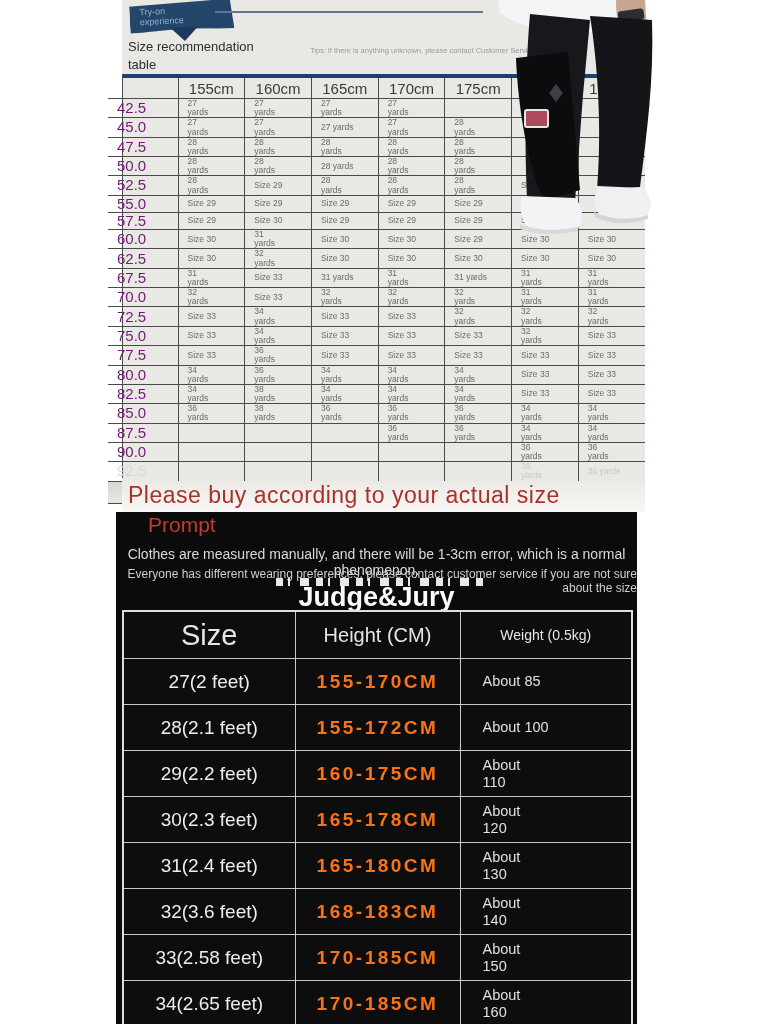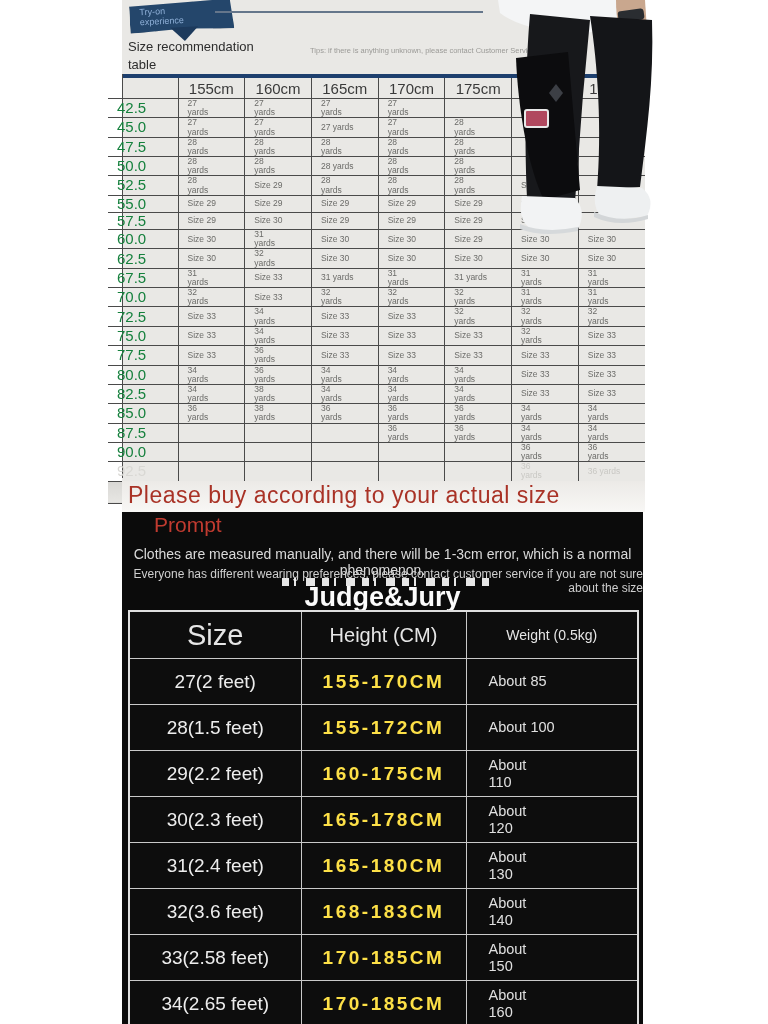--- a/index.html
+++ b/index.html
@@ -26,51 +26,51 @@
 
   
   .size-chart-wrap{position:absolute;left:-14px;top:78px;width:537px;}
   table.size-chart{border-collapse:collapse;table-layout:fixed;width:537px;}
   table.size-chart th{height:18px;font-size:15px;font-weight:400;color:#3a3a3a;text-align:center;
     border-bottom:1px solid #4a4a4a;border-left:1px solid #4a4a4a;background:transparent;}
   table.size-chart th:first-child{border-left:none;}
   table.size-chart td{height:16px;font-size:8.5px;line-height:1.08;color:#6b6b68;text-align:left;
     padding:0 0 0 9px;vertical-align:middle;white-space:pre-line;overflow:visible;
     border-bottom:1px solid #4a4a4a;border-left:1px solid #4a4a4a;}
-  table.size-chart td.wlabel{font-size:15px;color:#15803d;padding-left:9px;border-left:none;}
+  table.size-chart td.wlabel{font-size:15px;color:#701a75;padding-left:9px;border-left:none;}
   table.size-chart tr.faint td{color:#c9c8c4;}
   table.size-chart tr.faint td.wlabel{color:#d9d8d4;}
   table.size-chart td.noterow{font-size:13.5px;color:#141414;height:21px;padding-left:20px;
     background:linear-gradient(180deg,#d8d7d4,#e7e6e3);border-left:none;white-space:nowrap;}
 
   
   .red-strip{position:absolute;left:122px;top:481px;width:523px;height:31px;
     background:linear-gradient(180deg,#eceae7,#f8f7f5);}
   .red-warning{position:absolute;left:6px;top:1px;font-size:23px;color:#a93226;letter-spacing:.5px;white-space:nowrap;}
 
   
-  .black-panel{position:absolute;left:122px;top:512px;width:521px;height:512px;background:#0b0b0b;}
+  .black-panel{position:absolute;left:116px;top:512px;width:521px;height:512px;background:#0b0b0b;}
   .prompt{position:absolute;left:32px;top:1px;font-size:21px;color:#c13b30;}
   .bnote1{position:absolute;left:0;top:34px;width:100%;text-align:center;font-size:14px;color:#dadada;}
   .bnote2{position:absolute;left:0;top:55px;width:100%;text-align:right;font-size:12px;color:#cfcfcf;}
   .fragments{position:absolute;left:160px;top:66px;width:210px;height:8px;opacity:.9;
     background:repeating-linear-gradient(90deg,#fff 0 7px,transparent 7px 12px,#fff 12px 14px,transparent 14px 24px,#fff 24px 33px,transparent 33px 40px);}
   .brand{position:absolute;left:0;top:70px;width:100%;text-align:center;font-size:27px;font-weight:bold;color:#fbfbfb;letter-spacing:0;}
 
   
   .bottom-table-wrap{position:absolute;left:6px;top:98px;}
   table.bottom-table{border-collapse:collapse;table-layout:fixed;width:509px;background:#0d0d0d;border:2px solid #dedede;}
   table.bottom-table th,table.bottom-table td{border:1.5px solid #c9c9c9;text-align:center;vertical-align:middle;}
   table.bottom-table th{height:44px;color:#e6e6e6;font-weight:400;}
   table.bottom-table th.h-size{font-size:29px;}
   table.bottom-table th.h-height{font-size:20px;}
   table.bottom-table th.h-weight{font-size:14px;}
   table.bottom-table td{height:43px;}
   table.bottom-table td.c-size{font-size:19px;color:#ededed;}
-  table.bottom-table td.c-height{font-size:19px;font-weight:bold;letter-spacing:2.5px;color:#fde047;}
+  table.bottom-table td.c-height{font-size:19px;font-weight:bold;letter-spacing:2.5px;color:#f97316;}
   table.bottom-table td.c-weight{font-size:14.5px;color:#e0e0e0;text-align:left;padding-left:22px;white-space:pre-line;line-height:1.15;}
 
   
   .model{position:absolute;left:470px;top:0;width:230px;height:245px;pointer-events:none;}
 </style>
 </head>
 <body>
 
 <div class="page">
 
@@ -410,21 +410,21 @@
               <th class="h-size">Size</th>
               <th class="h-height">Height (CM)</th>
               <th class="h-weight">Weight (0.5kg)</th>
             </tr>
             <tr>
               <td class="c-size">27(2 feet)</td>
               <td class="c-height">155-170CM</td>
               <td class="c-weight">About 85</td>
             </tr>
             <tr>
-              <td class="c-size">28(1.5 feet)</td>
+              <td class="c-size">28(2.1 feet)</td>
               <td class="c-height">155-172CM</td>
               <td class="c-weight">About 100</td>
             </tr>
             <tr>
               <td class="c-size">29(2.2 feet)</td>
               <td class="c-height">160-175CM</td>
               <td class="c-weight">About
 110</td>
             </tr>
             <tr>

